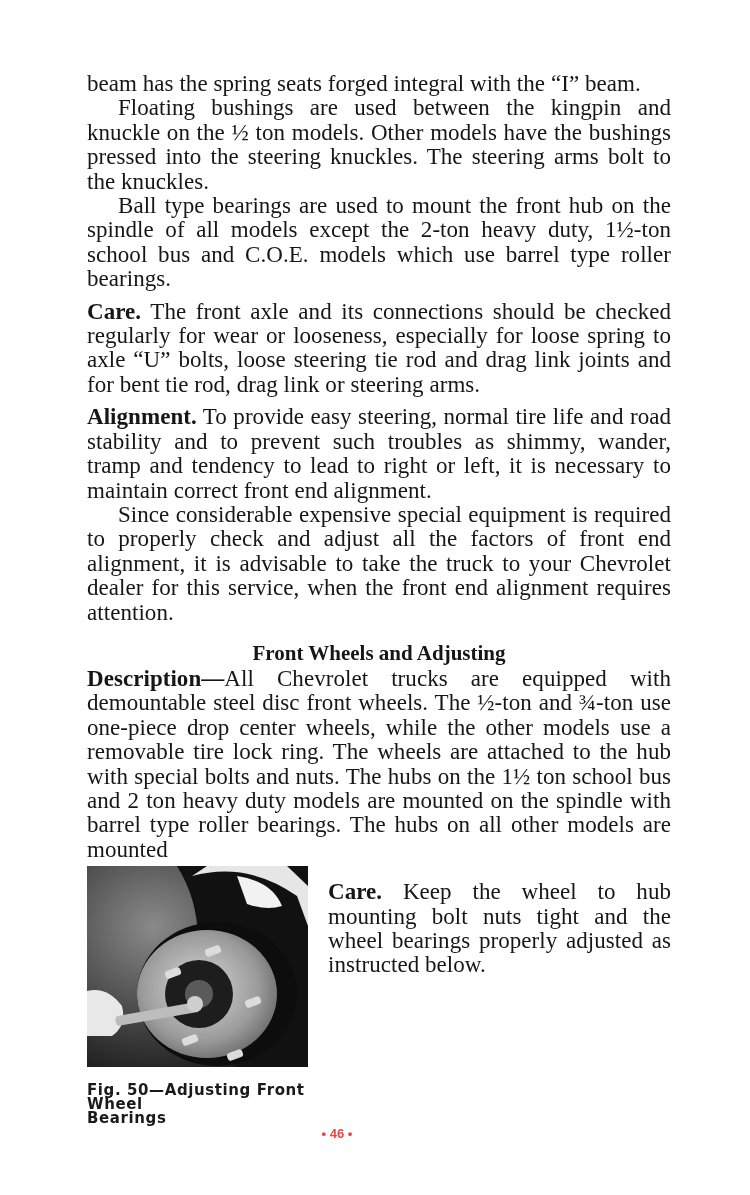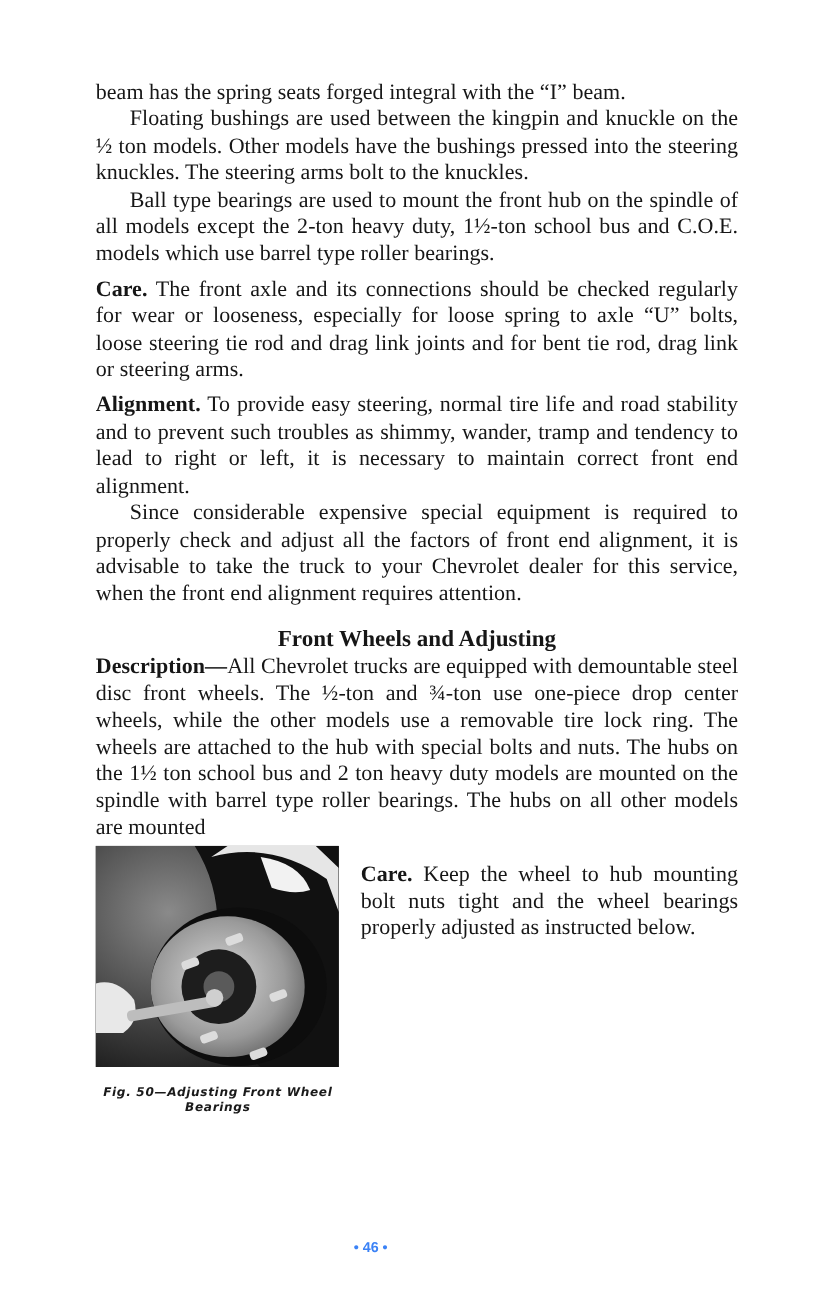--- a/index.html
+++ b/index.html
@@ -16,21 +16,21 @@
       font-family: "DejaVu Serif", "Liberation Serif", serif;
     }
     .page {
       position: absolute;
       left: 87px;
       top: 72px;
       width: 584px;
     }
     .p {
       font-family: "Liberation Serif", "DejaVu Serif", serif;
-      font-size: 20px;
+      font-size: 23px;
       line-height: 24.4px;
       text-align: justify;
       margin: 0;
       letter-spacing: 0.05px;
     }
     .indent { text-indent: 31px; }
     .gap { margin-top: 8px; }
     .lead {
       font-weight: bold;
     }
@@ -61,25 +61,24 @@
     }
     .photo {
       width: 221px;
       height: 201px;
       position: relative;
       overflow: hidden;
       background: #1c1c1c;
     }
     .caption {
       font-family: "DejaVu Sans", "Liberation Sans", sans-serif;
-      font-style: italic;
       font-weight: bold;
-      font-size: 11px;
+      font-size: 15px;
       line-height: 14px;
-      text-align: center;
+      text-align: left;
       margin-top: 16px;
       letter-spacing: 0.6px;
       color: #1a1a1a;
     }
     .right-col {
       position: absolute;
       left: 241px;
       top: 0;
       width: 343px;
     }
@@ -87,21 +86,21 @@
       position: absolute;
       left: 0;
       width: 750px;
       top: 1126px;
       text-align: center;
       font-family: "Liberation Sans", "DejaVu Sans", sans-serif;
       font-weight: bold;
       font-size: 13px;
       padding-right: 76px;
       box-sizing: border-box;
-      color: #3b82f6;
+      color: #ef4444;
     }
   </style>
 </head>
 <body>
 
 <div class="page">
 
   <p class="p">
     <span>beam has the spring seats forged integral with the “I” beam.</span>
   </p>

